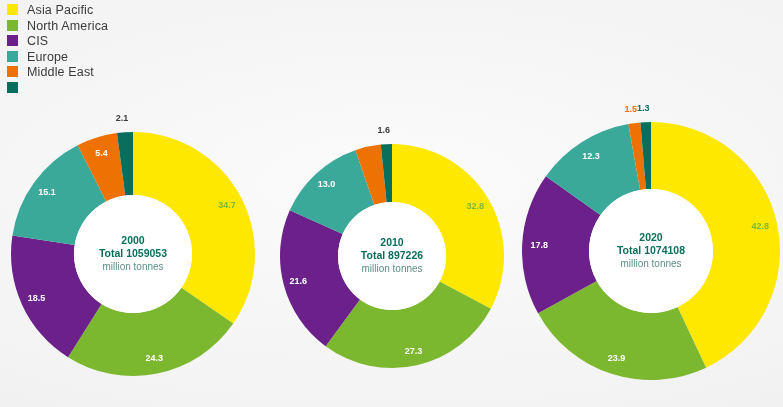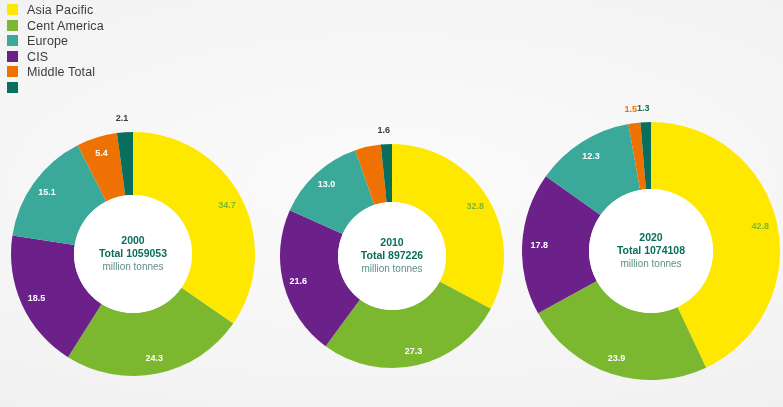--- a/index.html
+++ b/index.html
@@ -92,33 +92,33 @@
 
 <div id="root">
 
   <div id="legend">
       <div class="legend-row">
         <span class="legend-swatch" style="background: rgb(255, 232, 0);"></span>
         <span class="legend-label">Asia Pacific</span>
       </div>
       <div class="legend-row">
         <span class="legend-swatch" style="background: rgb(124, 184, 47);"></span>
-        <span class="legend-label">Cent America</span>
+        <span class="legend-label">North America</span>
+      </div>
+      <div class="legend-row">
+        <span class="legend-swatch" style="background: rgb(107, 33, 137);"></span>
+        <span class="legend-label">CIS</span>
       </div>
       <div class="legend-row">
         <span class="legend-swatch" style="background: rgb(58, 169, 154);"></span>
         <span class="legend-label">Europe</span>
       </div>
       <div class="legend-row">
-        <span class="legend-swatch" style="background: rgb(107, 33, 137);"></span>
-        <span class="legend-label">CIS</span>
-      </div>
-      <div class="legend-row">
         <span class="legend-swatch" style="background: rgb(238, 114, 3);"></span>
-        <span class="legend-label">Middle Total</span>
+        <span class="legend-label">Middle East</span>
       </div>
       <div class="legend-row">
         <span class="legend-swatch" style="background: rgb(10, 110, 92);"></span>
       </div>
     </div>
 
   <div id="charts">
       <div class="donut-wrap" style="left: -15px; top: 106px; width: 296px; height: 296px;">
         <svg class="donut-svg" width="296" height="296" viewBox="0 0 296 296">
           <g>

